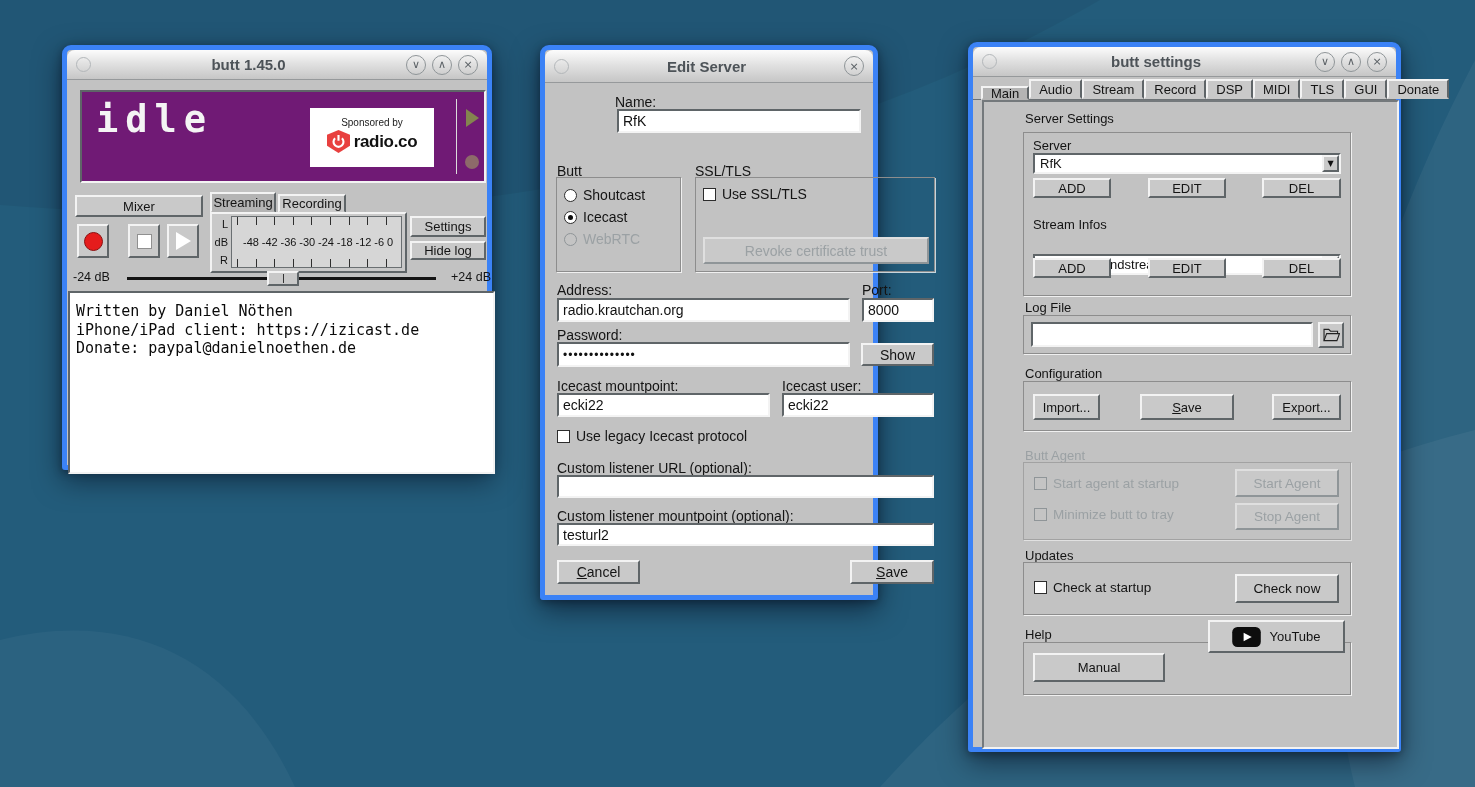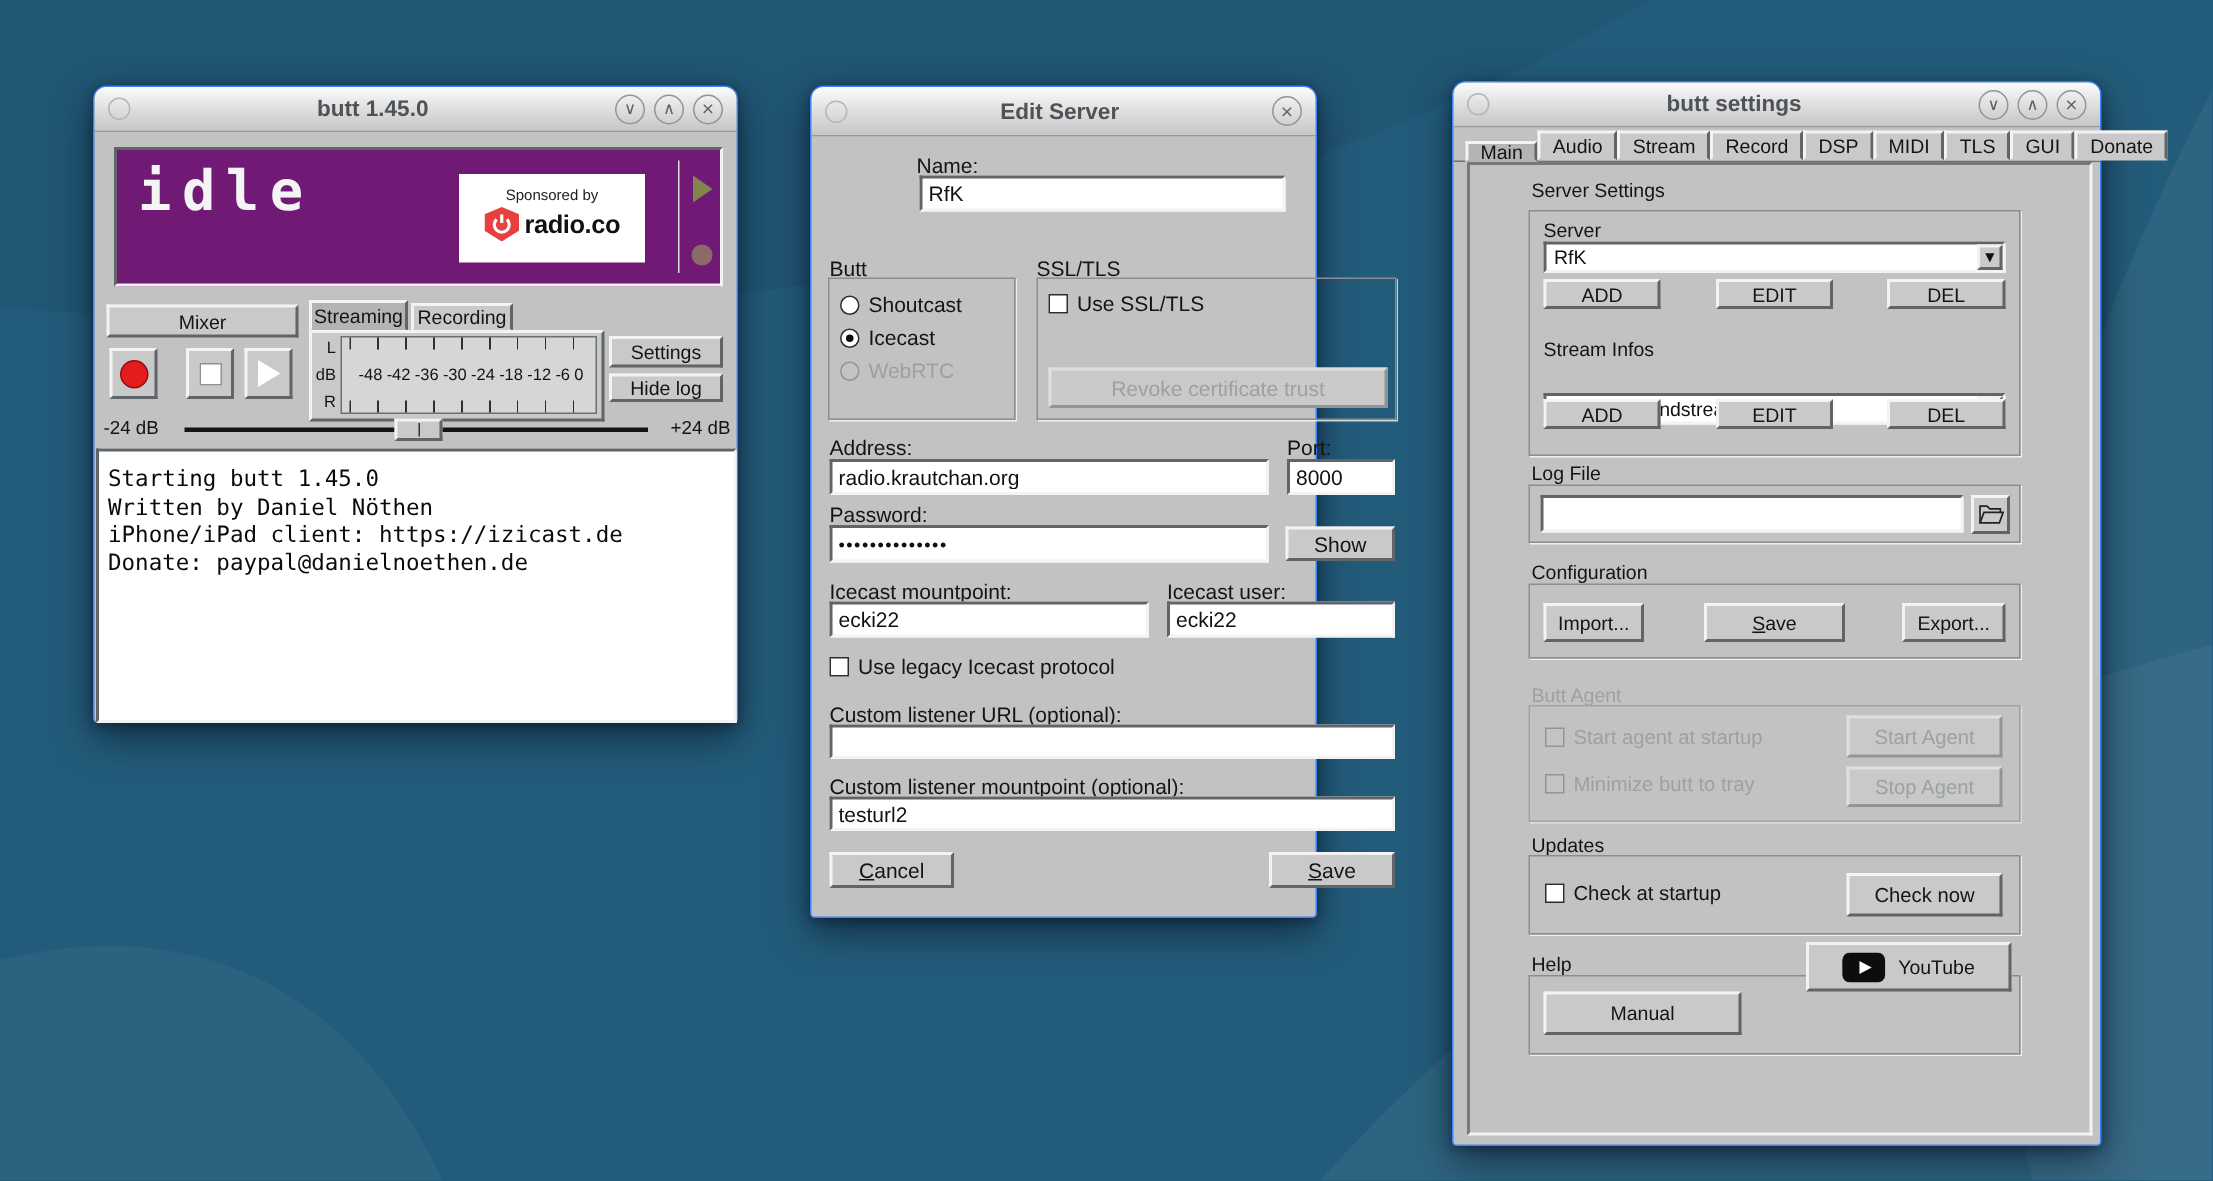--- a/index.html
+++ b/index.html
@@ -4,23 +4,23 @@
 <style>
   * { box-sizing: border-box; margin: 0; padding: 0; }
   html,body { width:1475px; height:787px; overflow:hidden; }
   body { position:relative; font-family:"Liberation Sans",sans-serif; background:#235c7b; }
   .abs { position:absolute; }
 
   
   #wallpaper { position:absolute; left:0; top:0; }
 
   
-  .window { position:absolute; background:#c2c2c2; border:1px solid #3b82f6;
+  .window { position:absolute; background:#c2c2c2; border:5px solid #3b82f6;
             border-radius:9px 9px 3px 3px;
-            box-shadow:0 10px 28px rgba(0,0,15,.5), 0 2px 8px rgba(0,0,15,.35);margin-top:12px; }
+            box-shadow:0 10px 28px rgba(0,0,15,.5), 0 2px 8px rgba(0,0,15,.35); }
   .titlebar { position:relative; height:30px; border-radius:8px 8px 0 0;
               background:linear-gradient(#fcfcfc,#e2e2e2 45%,#c6c6c6);
               border-bottom:1px solid #96999b;
               display:flex; align-items:center; padding:0 9px; gap:6px; }
   .tb-icon { width:15px; height:15px; border:1px solid #b3b7ba; border-radius:50%; flex:0 0 auto; }
   .tb-title { flex:1; text-align:center; font-size:15px; font-weight:bold; color:#4d5358; }
   .tb-btn { width:20px; height:20px; border:1px solid #8f9598; border-radius:50%;
             display:flex; align-items:center; justify-content:center;
             font-family:"DejaVu Sans",sans-serif; font-size:11px; line-height:1; color:#5a6065; flex:0 0 auto; }
   .wbody { position:absolute; left:0; right:0; bottom:0; top:30px; }
@@ -189,21 +189,20 @@
     <div class="abs" style="left:6px;top:190px;width:418px;height:17px;">
       <span class="gain-lbl" style="left:0;">-24 dB</span>
       <div class="gain-line"></div>
       <div class="gain-handle up" style="left:194px;">
           <i></i>
         </div>
       <span class="gain-lbl" style="right:0;">+24 dB</span>
     </div>
 
     <div class="abs sunken log" style="left:1px;top:211px;width:427px;height:183px;">
-      <div>Starting butt 1.45.0</div>
       <div>Written by Daniel Nöthen</div>
       <div>iPhone/iPad client: https://izicast.de</div>
       <div>Donate: paypal@danielnoethen.de</div>
     </div>
   </div>
 </div>
 
 <div class="window" style="left:540px;top:45px;width:338px;height:555px;">
   <div class="titlebar" style="height:33px;">
     <span class="tb-icon"></span>

